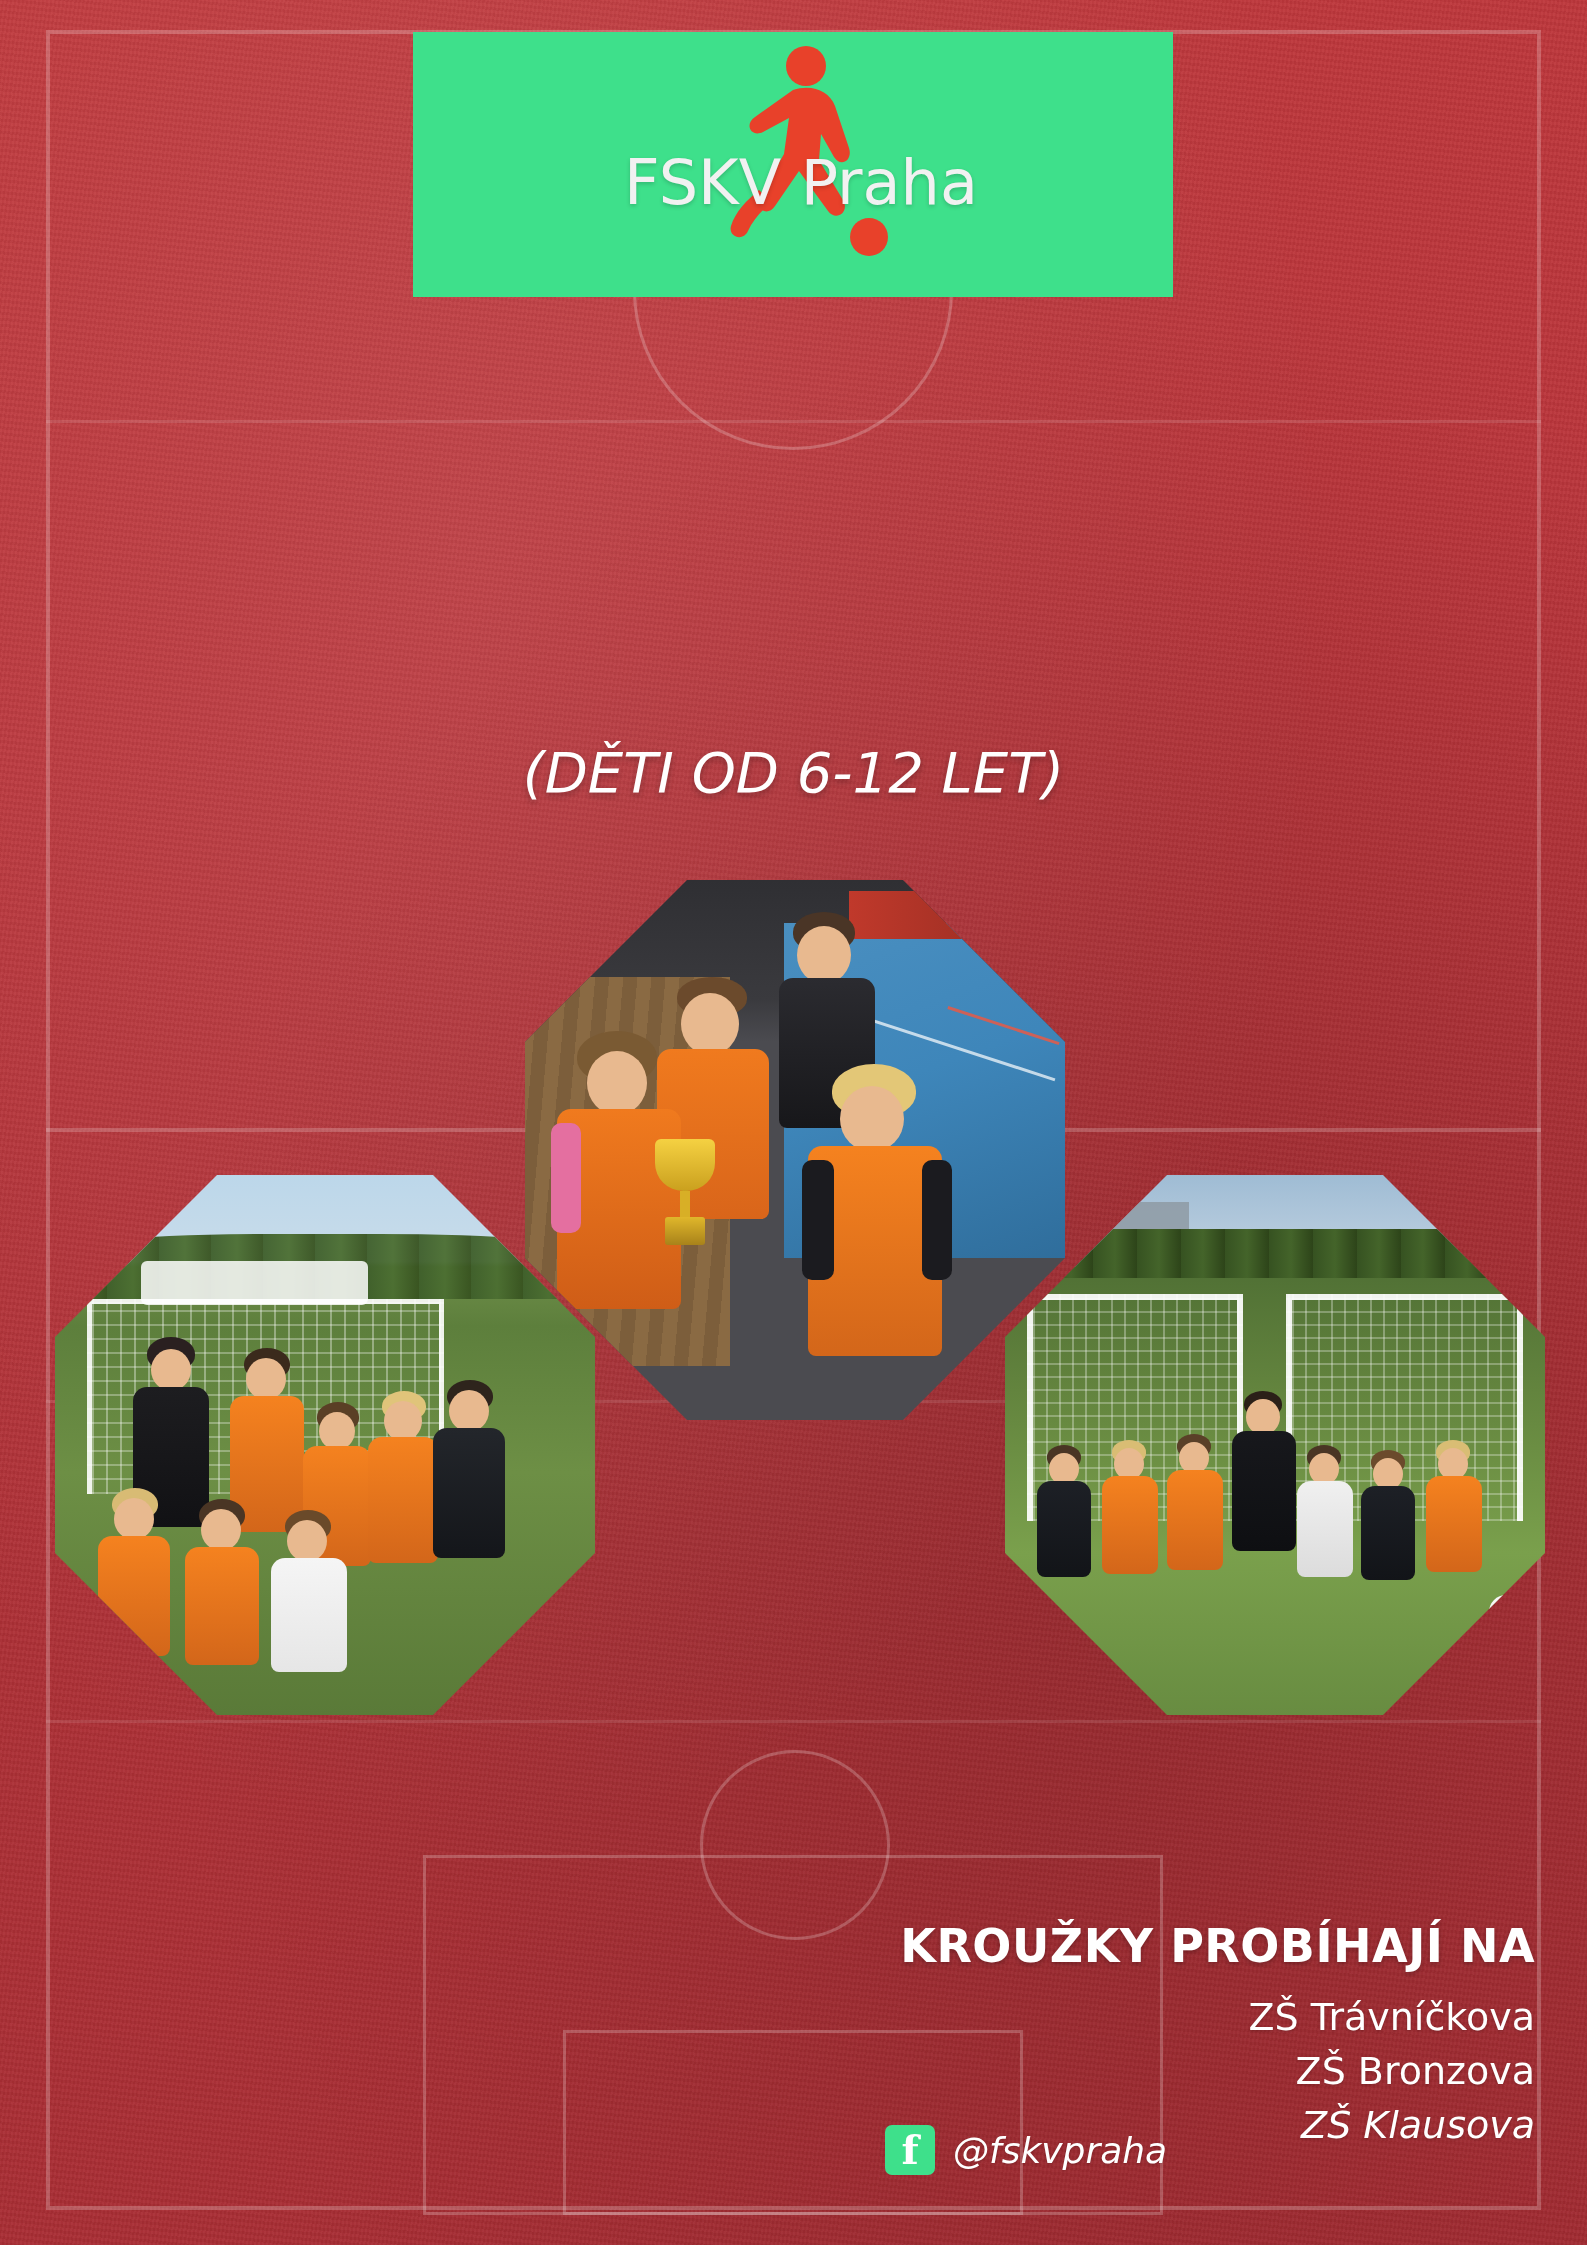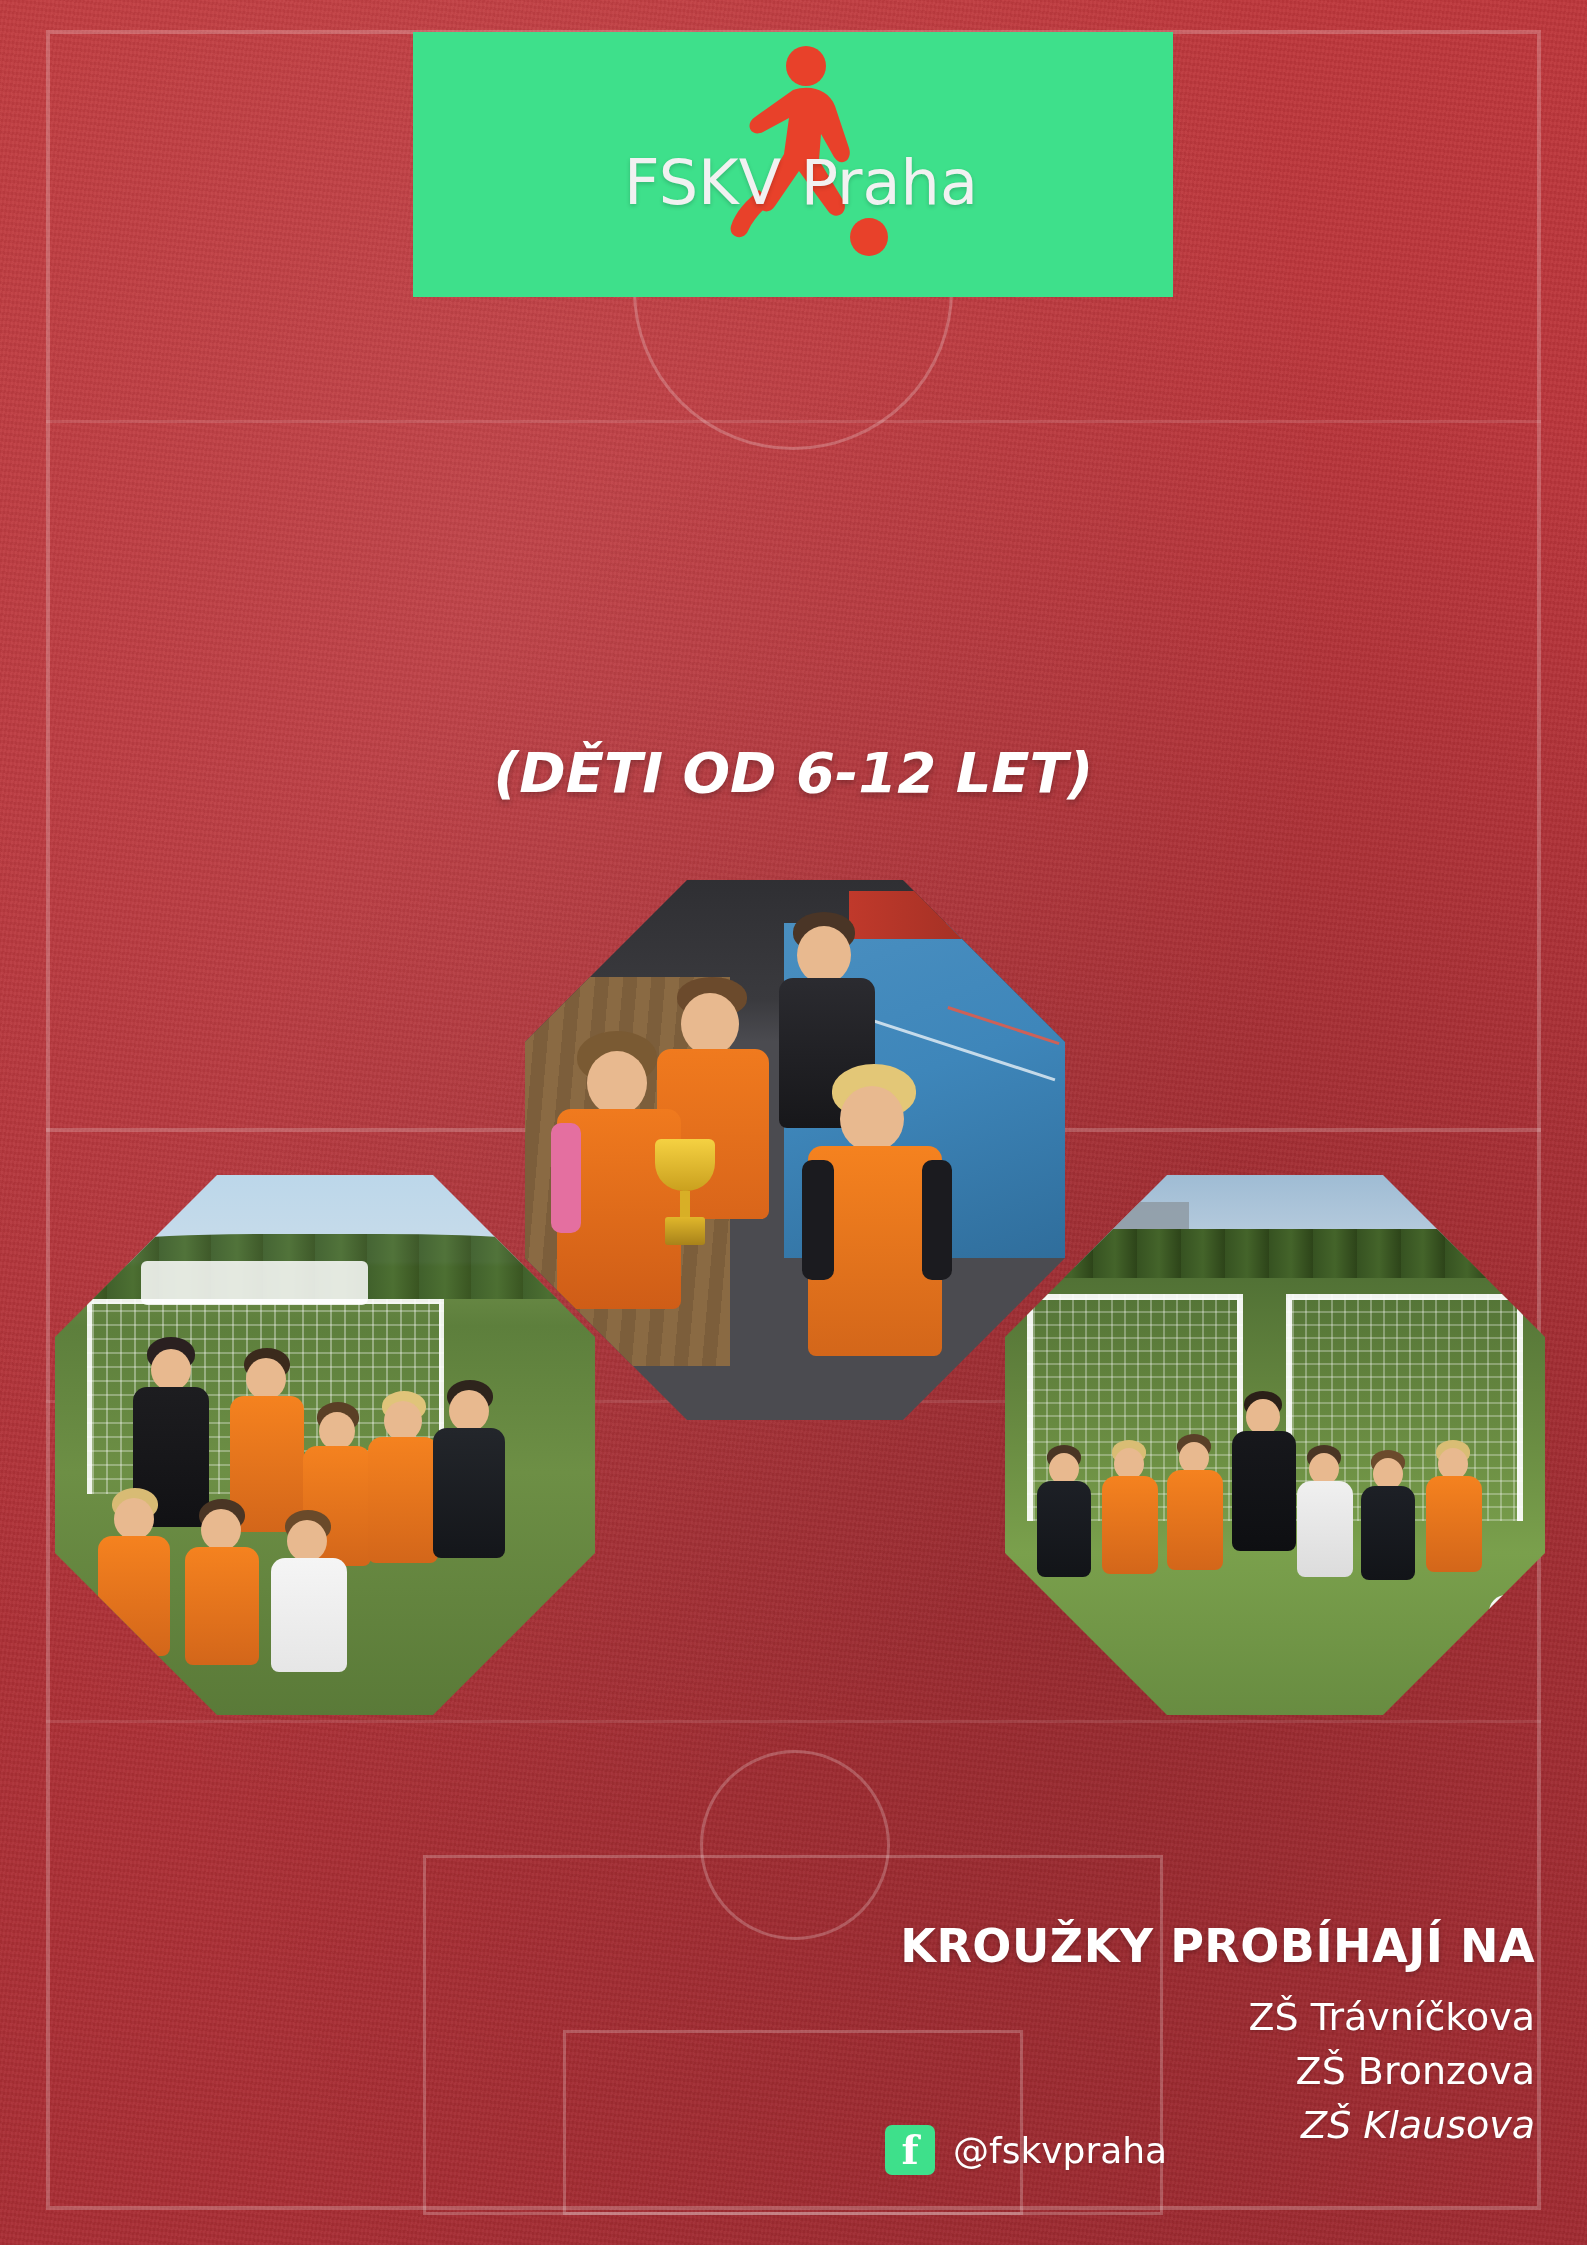--- a/index.html
+++ b/index.html
@@ -109,21 +109,21 @@
   .headline .l2 { display: block; }
   .subhead {
     position: absolute;
     left: 0;
     top: 740px;
     width: 100%;
     text-align: center;
     color: #ffffff;
     font-family: "DejaVu Sans", sans-serif;
     font-style: italic;
-    font-weight: bold;
+    font-weight: normal;
     font-size: 56px;
     letter-spacing: 0px;
     text-shadow: 0 3px 6px rgba(0,0,0,0.25);
   }
 
   
   .photo {
     position: absolute;
     clip-path: polygon(30% 0%, 70% 0%, 100% 30%, 100% 70%, 70% 100%, 30% 100%, 0% 70%, 0% 30%);
     overflow: hidden;
@@ -304,20 +304,21 @@
     top: 50%;
     transform: translate(-50%,-50%);
     color: #ffffff;
     font-family: "DejaVu Serif", serif;
     font-weight: bold;
     font-size: 40px;
     line-height: 1;
   }
   .social-handle {
     font-family: "DejaVu Sans", sans-serif;
+    font-style: italic;
     font-size: 36px;
     color: #ffffff;
     text-shadow: 0 1px 3px rgba(0,0,0,0.2);
   }
 </style>
 </head>
 <body>
 
 <div class="poster">
 

